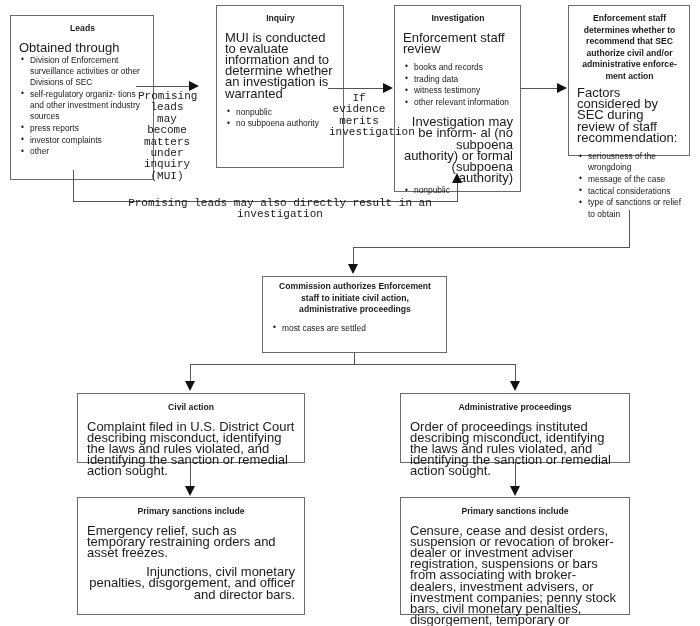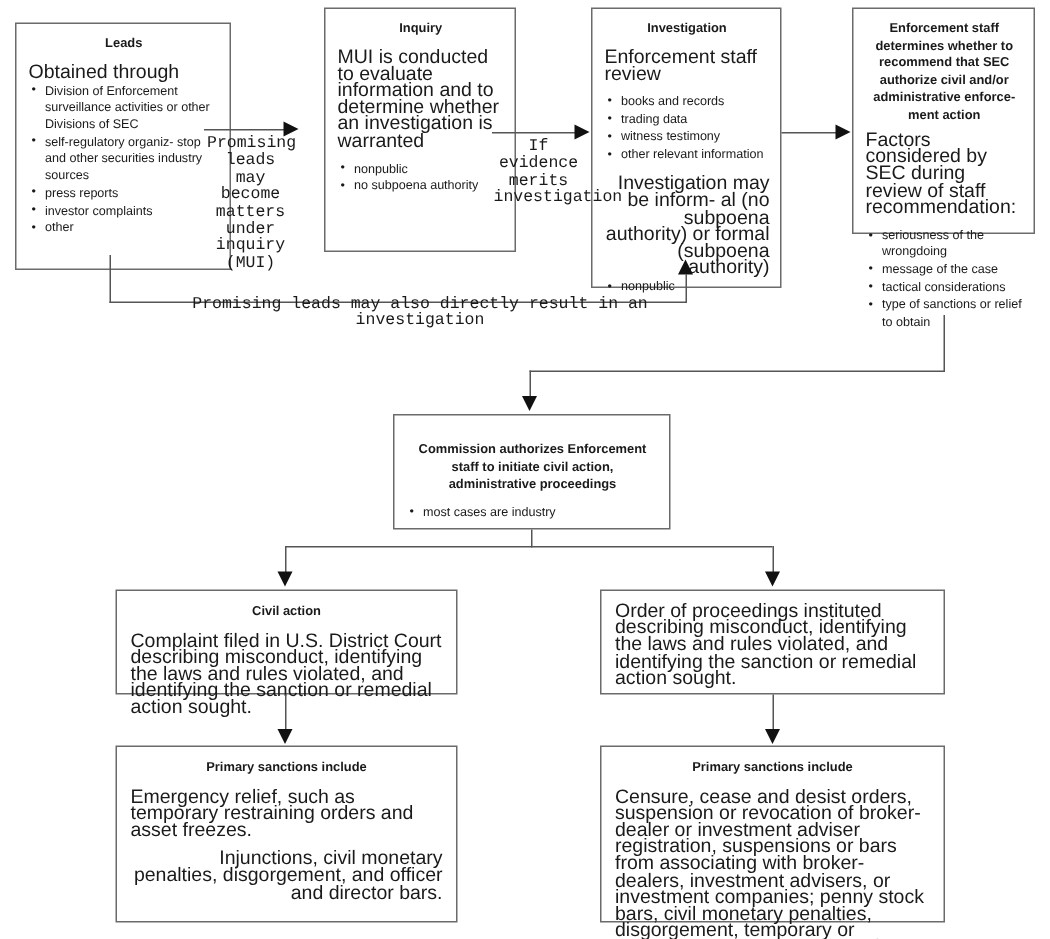--- a/index.html
+++ b/index.html
@@ -103,21 +103,21 @@
 </head>
 <body>
 
 <div id="canvas">
 
   <div class="box" style="left:10px; top:15px; width:144px; height:165px;">
     <div class="box-title">Leads</div>
     <div class="para">Obtained through</div>
     <ul class="bullets">
       <li>Division of Enforcement surveillance activities or other Divisions of SEC</li>
-      <li>self-regulatory organiz- stop and other securities industry sources</li>
+      <li>self-regulatory organiz- tions and other investment industry sources</li>
       <li>press reports</li>
       <li>investor complaints</li>
       <li>other</li>
     </ul>
   </div>
 
   <div class="box" style="left:200px; top:5px; width:128px; height:163px;margin-left:16px;">
     <div class="box-title">Inquiry</div>
     <div class="para">MUI is conducted to evaluate information and to determine whether an investigation is warranted</div>
     <ul class="bullets gap">
@@ -167,40 +167,41 @@
   <div class="hline" style="left:73px; top:201px; width:385px;"></div>
   <div class="vline" style="left:457px; top:183px; height:19px;"></div>
   <div class="arrow-u" style="left:452px; top:173px;"></div>
   <div class="edge-label" style="left:120px; top:198px; width:320px; text-align:center;">Promising leads may also directly result in an investigation</div>
 
   <div class="vline" style="left:629px; top:210px; height:38px;"></div>
   <div class="hline" style="left:353px; top:247px; width:277px;"></div>
   <div class="vline" style="left:353px; top:247px; height:18px;"></div>
   <div class="arrow-d" style="left:348px; top:264px;"></div>
 
-  <div class="box" style="left:262px; top:276px; width:185px; height:77px; padding-top:16px;">
+  <div class="box" style="left:262px; top:276px; width:185px; height:77px; padding-top:3px;">
     <div class="box-title">Commission authorizes Enforcement staff to initiate civil action, administrative proceedings</div>
     <ul class="bullets" style="margin-top:7px;">
-      <li>most cases are industry</li>
+      <li>most cases are settled</li>
     </ul>
   </div>
 
   <div class="vline" style="left:354px; top:353px; height:12px;"></div>
   <div class="hline" style="left:190px; top:364px; width:325px;"></div>
   <div class="vline" style="left:190px; top:364px; height:18px;"></div>
   <div class="arrow-d" style="left:185px; top:381px;"></div>
   <div class="vline" style="left:515px; top:364px; height:18px;"></div>
   <div class="arrow-d" style="left:510px; top:381px;"></div>
 
   <div class="box" style="left:77px; top:393px; width:228px; height:70px; padding:7px 9px;">
     <div class="box-title">Civil action</div>
     <div class="para">Complaint filed in U.S. District Court describing misconduct, identifying the laws and rules violated, and identifying the sanction or remedial action sought.</div>
   </div>
 
   <div class="box" style="left:400px; top:393px; width:230px; height:70px; padding:7px 9px;">
+    <div class="box-title">Administrative proceedings</div>
     <div class="para">Order of proceedings instituted describing misconduct, identifying the laws and rules violated, and identifying the sanction or remedial action sought.</div>
   </div>
 
   <div class="vline" style="left:190px; top:463px; height:24px;"></div>
   <div class="arrow-d" style="left:185px; top:486px;"></div>
 
   <div class="vline" style="left:515px; top:463px; height:24px;"></div>
   <div class="arrow-d" style="left:510px; top:486px;"></div>
 
   <div class="box" style="left:77px; top:497px; width:228px; height:118px; padding:7px 9px;">

